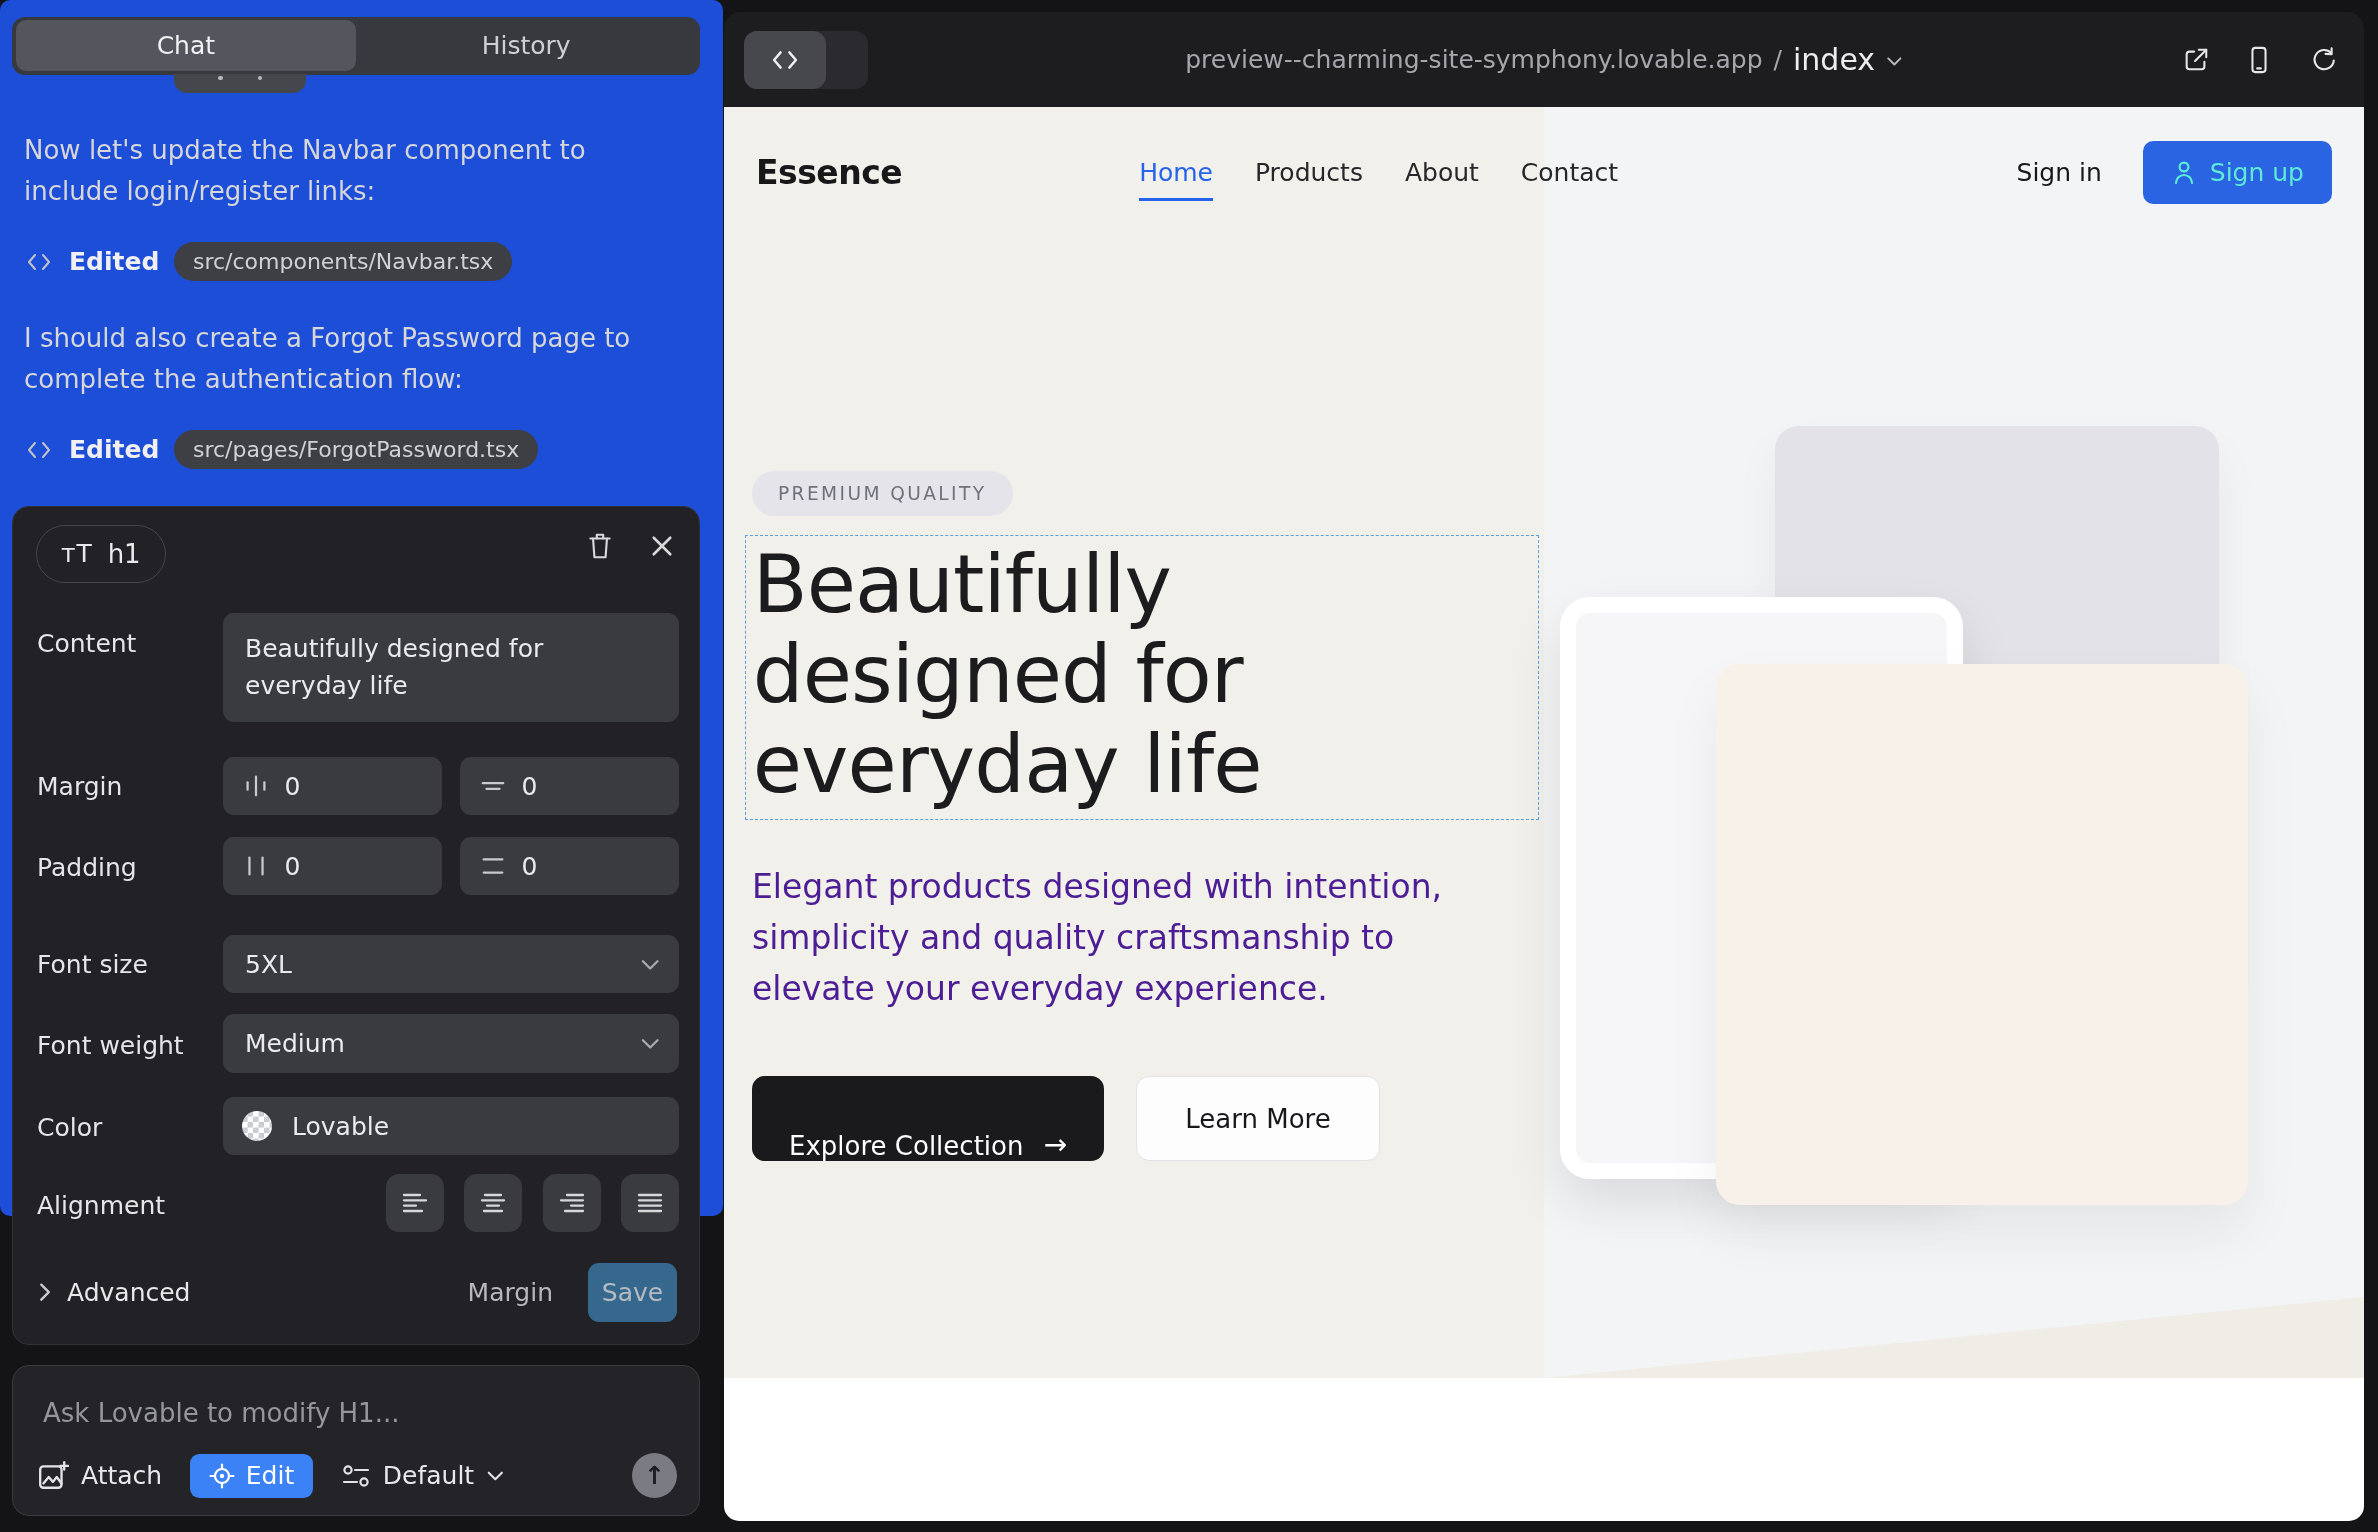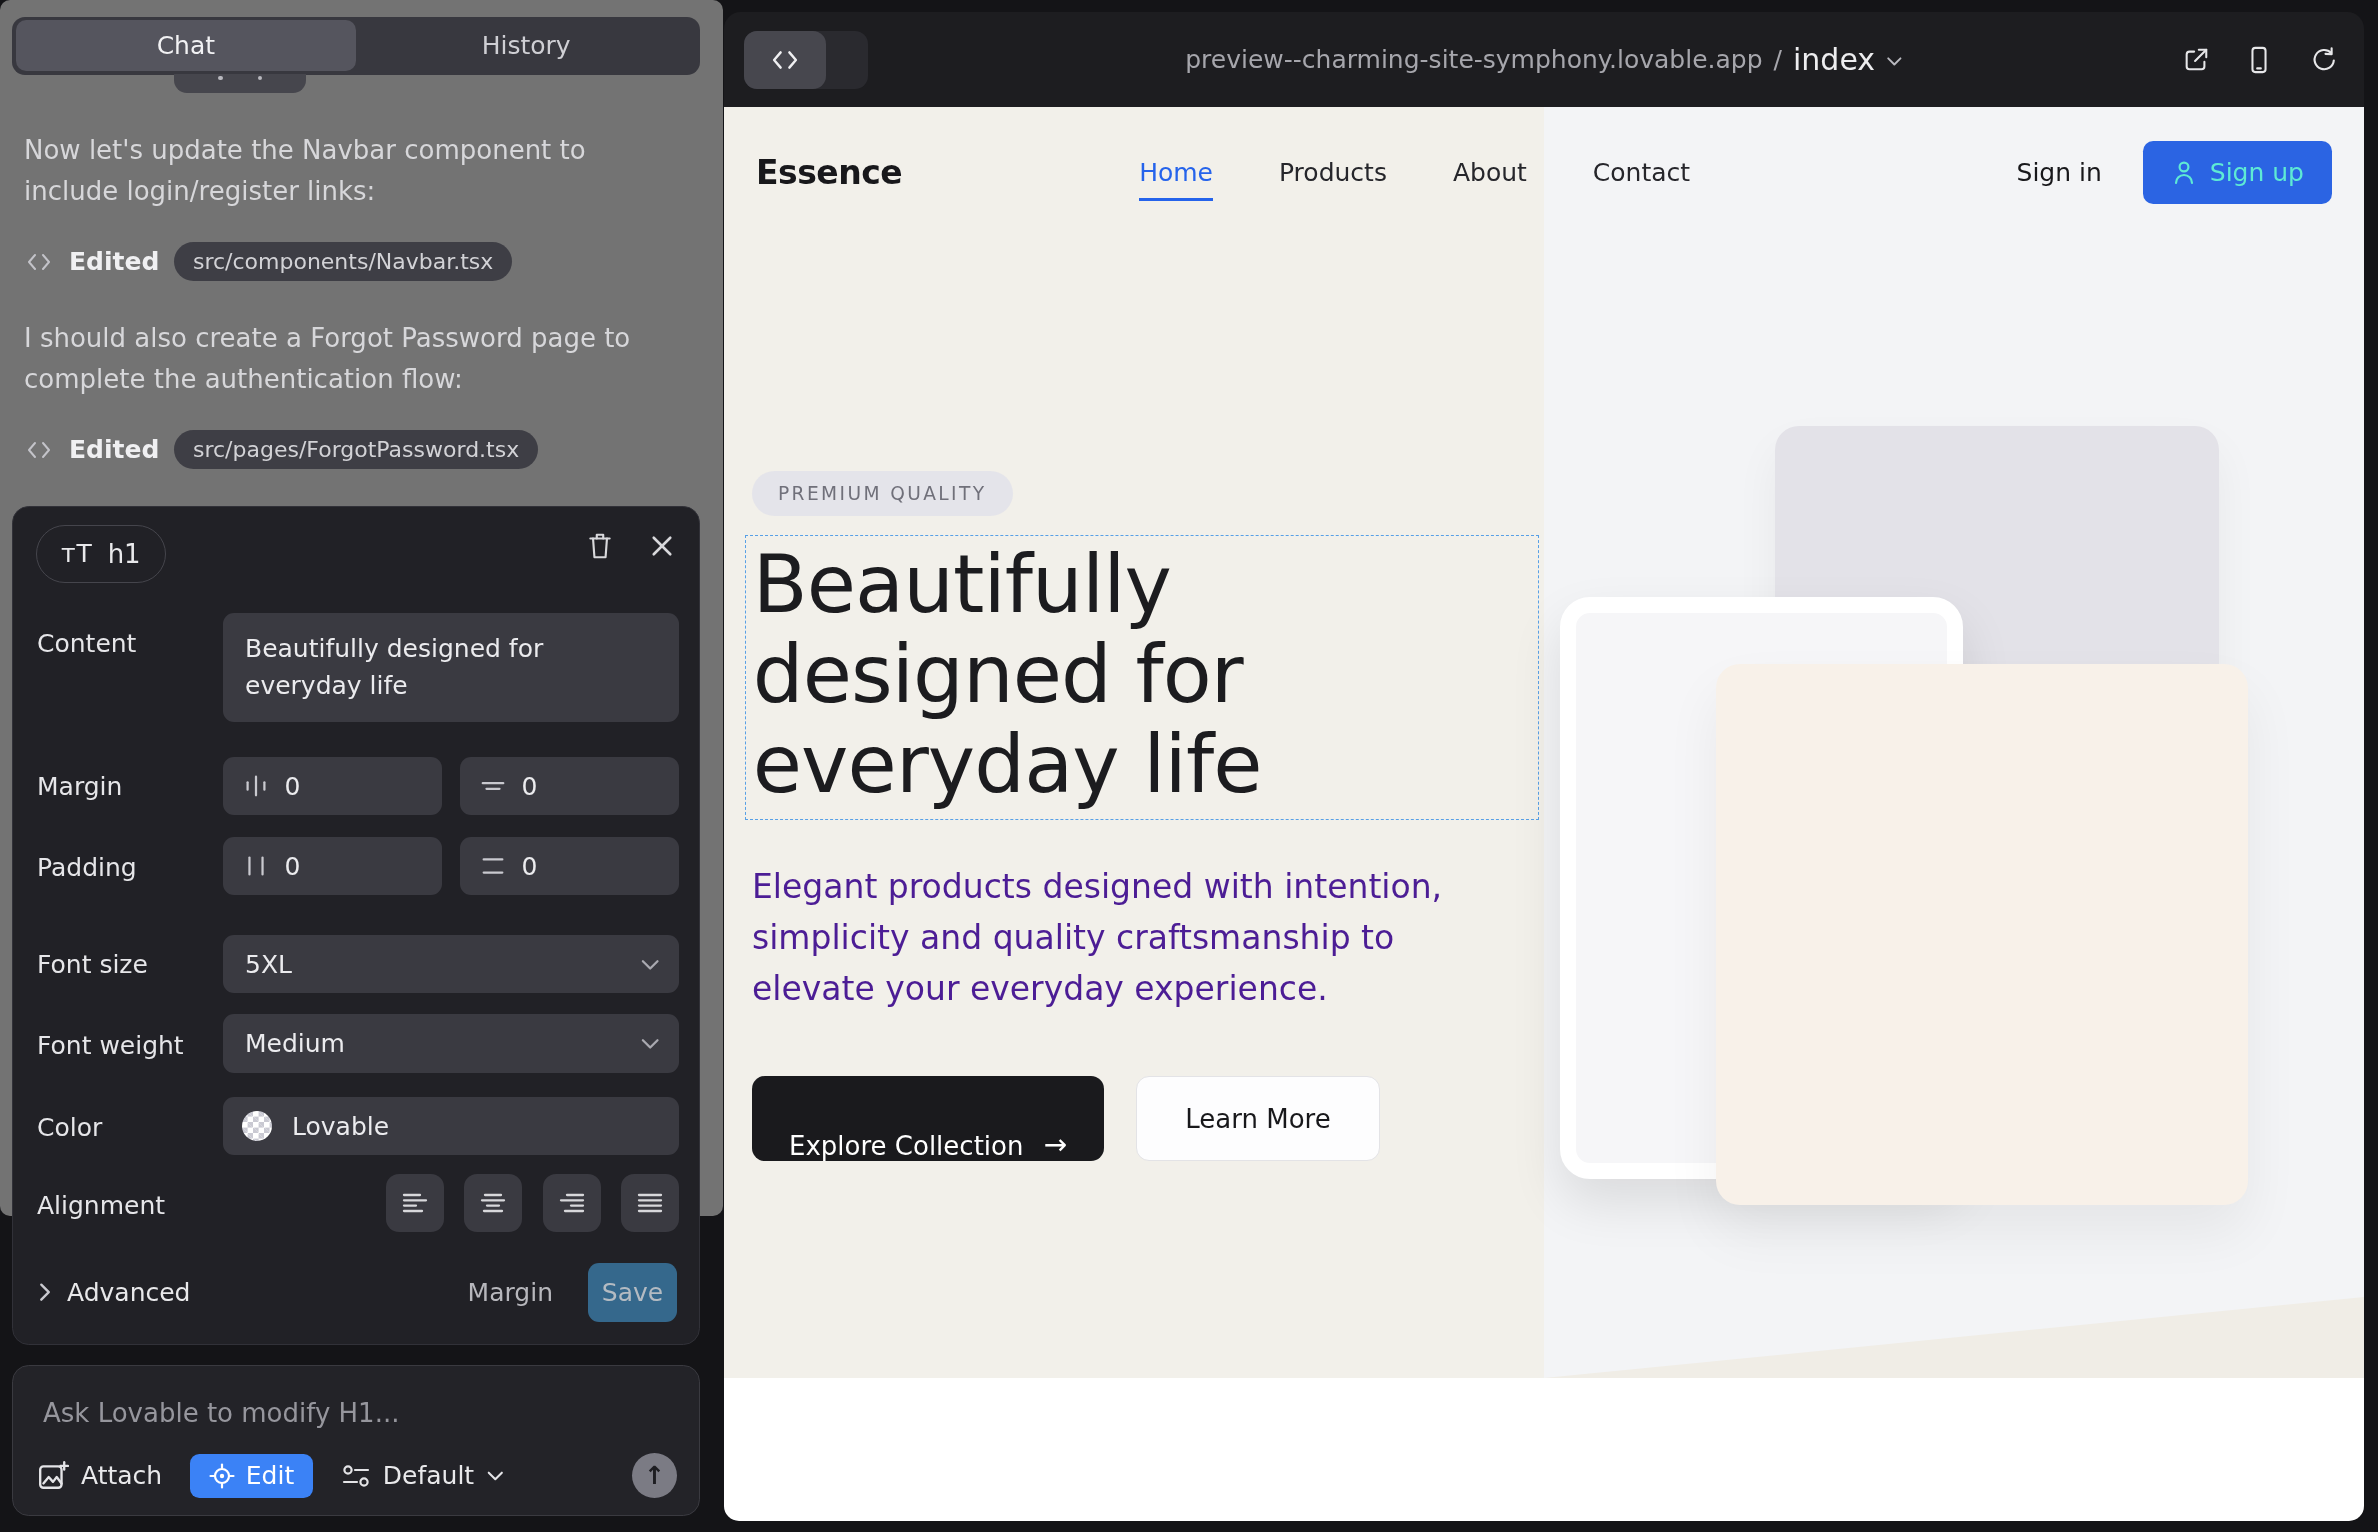--- a/index.html
+++ b/index.html
@@ -1,21 +1,21 @@
 <!DOCTYPE html>
 <html style="font-size:15px"><head>
 <meta charset="utf-8">
 <style>
   * { box-sizing: border-box; margin: 0; padding: 0; }
   html,body { width:2378px; height:1532px; }
   body { background:#141417; font-family:"DejaVu Sans", sans-serif; overflow:hidden; }
   .stage { position:relative; width:2378px; height:1532px; background:#141417; }
 
   
-  .sidebar { position:absolute; left:0; top:0; width:723px; height:1216px; background:#737373;border-radius:10px; }
+  .sidebar { position:absolute; left:0; top:0; width:723px; height:1216px; background:#1d4ed8;border-radius:10px; }
 
   .tabbar { position:absolute; left:12px; top:16.7px; width:688px; height:58px; background:#38383f;
             border-radius:13px; display:flex; padding:3.7px; }
   .tab { flex:1; display:flex; align-items:center; justify-content:center; font-size:25px;
          color:#cfcfd4; border-radius:10.2px; cursor:pointer; }
   .tab.active { background:#55555e; color:#f2f2f4; }
 
   .partial-pill { position:absolute; left:174px; top:74px; width:132px; height:18.6px;
                   background:#46464d; border-radius:0 0 13px 13px; display:flex;
                   align-items:flex-start; justify-content:center; gap:35px; padding-top:1.9px; }
@@ -107,21 +107,21 @@
 
   .viewport { position:absolute; left:0; top:95px; width:1640px; height:1414px; background:#fff;
               border-radius:0 0 15px 15px; overflow:hidden; }
   .bg-left  { position:absolute; left:0;   top:0; width:820px; height:1271px; background:#f2f0ea; }
   .bg-right { position:absolute; left:820px; top:0; width:820px; height:1271px; background:#f3f4f6; }
   .bg-wedge { position:absolute; left:820px; top:1190px; width:820px; height:81px; background:#f0ede6;
               clip-path:polygon(0 100%, 100% 0, 100% 100%); }
 
   .site-nav { position:relative; height:130px; display:flex; align-items:center; padding:0 32px; z-index:5; }
   .brand { font-size:33px; font-weight:bold; color:#18181b; letter-spacing:-0.5px; }
-  .nav-links { display:flex; gap:66px; margin-left:237px; align-items:center; }
+  .nav-links { display:flex; gap:42px; margin-left:237px; align-items:center; }
   .nav-link { font-size:25px; color:#26262b; cursor:pointer; }
   .nav-link.active { color:#2563eb; border-bottom:3.7px solid #2563eb; padding-bottom:11px;
                      margin-bottom:-15px; }
   .nav-right { margin-left:auto; display:flex; align-items:center; gap:41px; }
   .signin { font-size:25px; color:#18181b; cursor:pointer; }
   .signup-btn { height:63px; background:#2b64e3; border:none; border-radius:10.2px; color:#5eead4;
                 font-size:25px; font-family:inherit; display:flex; align-items:center; gap:13px;
                 padding:0 28px; cursor:pointer; }
 
   .hero { position:relative; height:1141px; z-index:4; }

